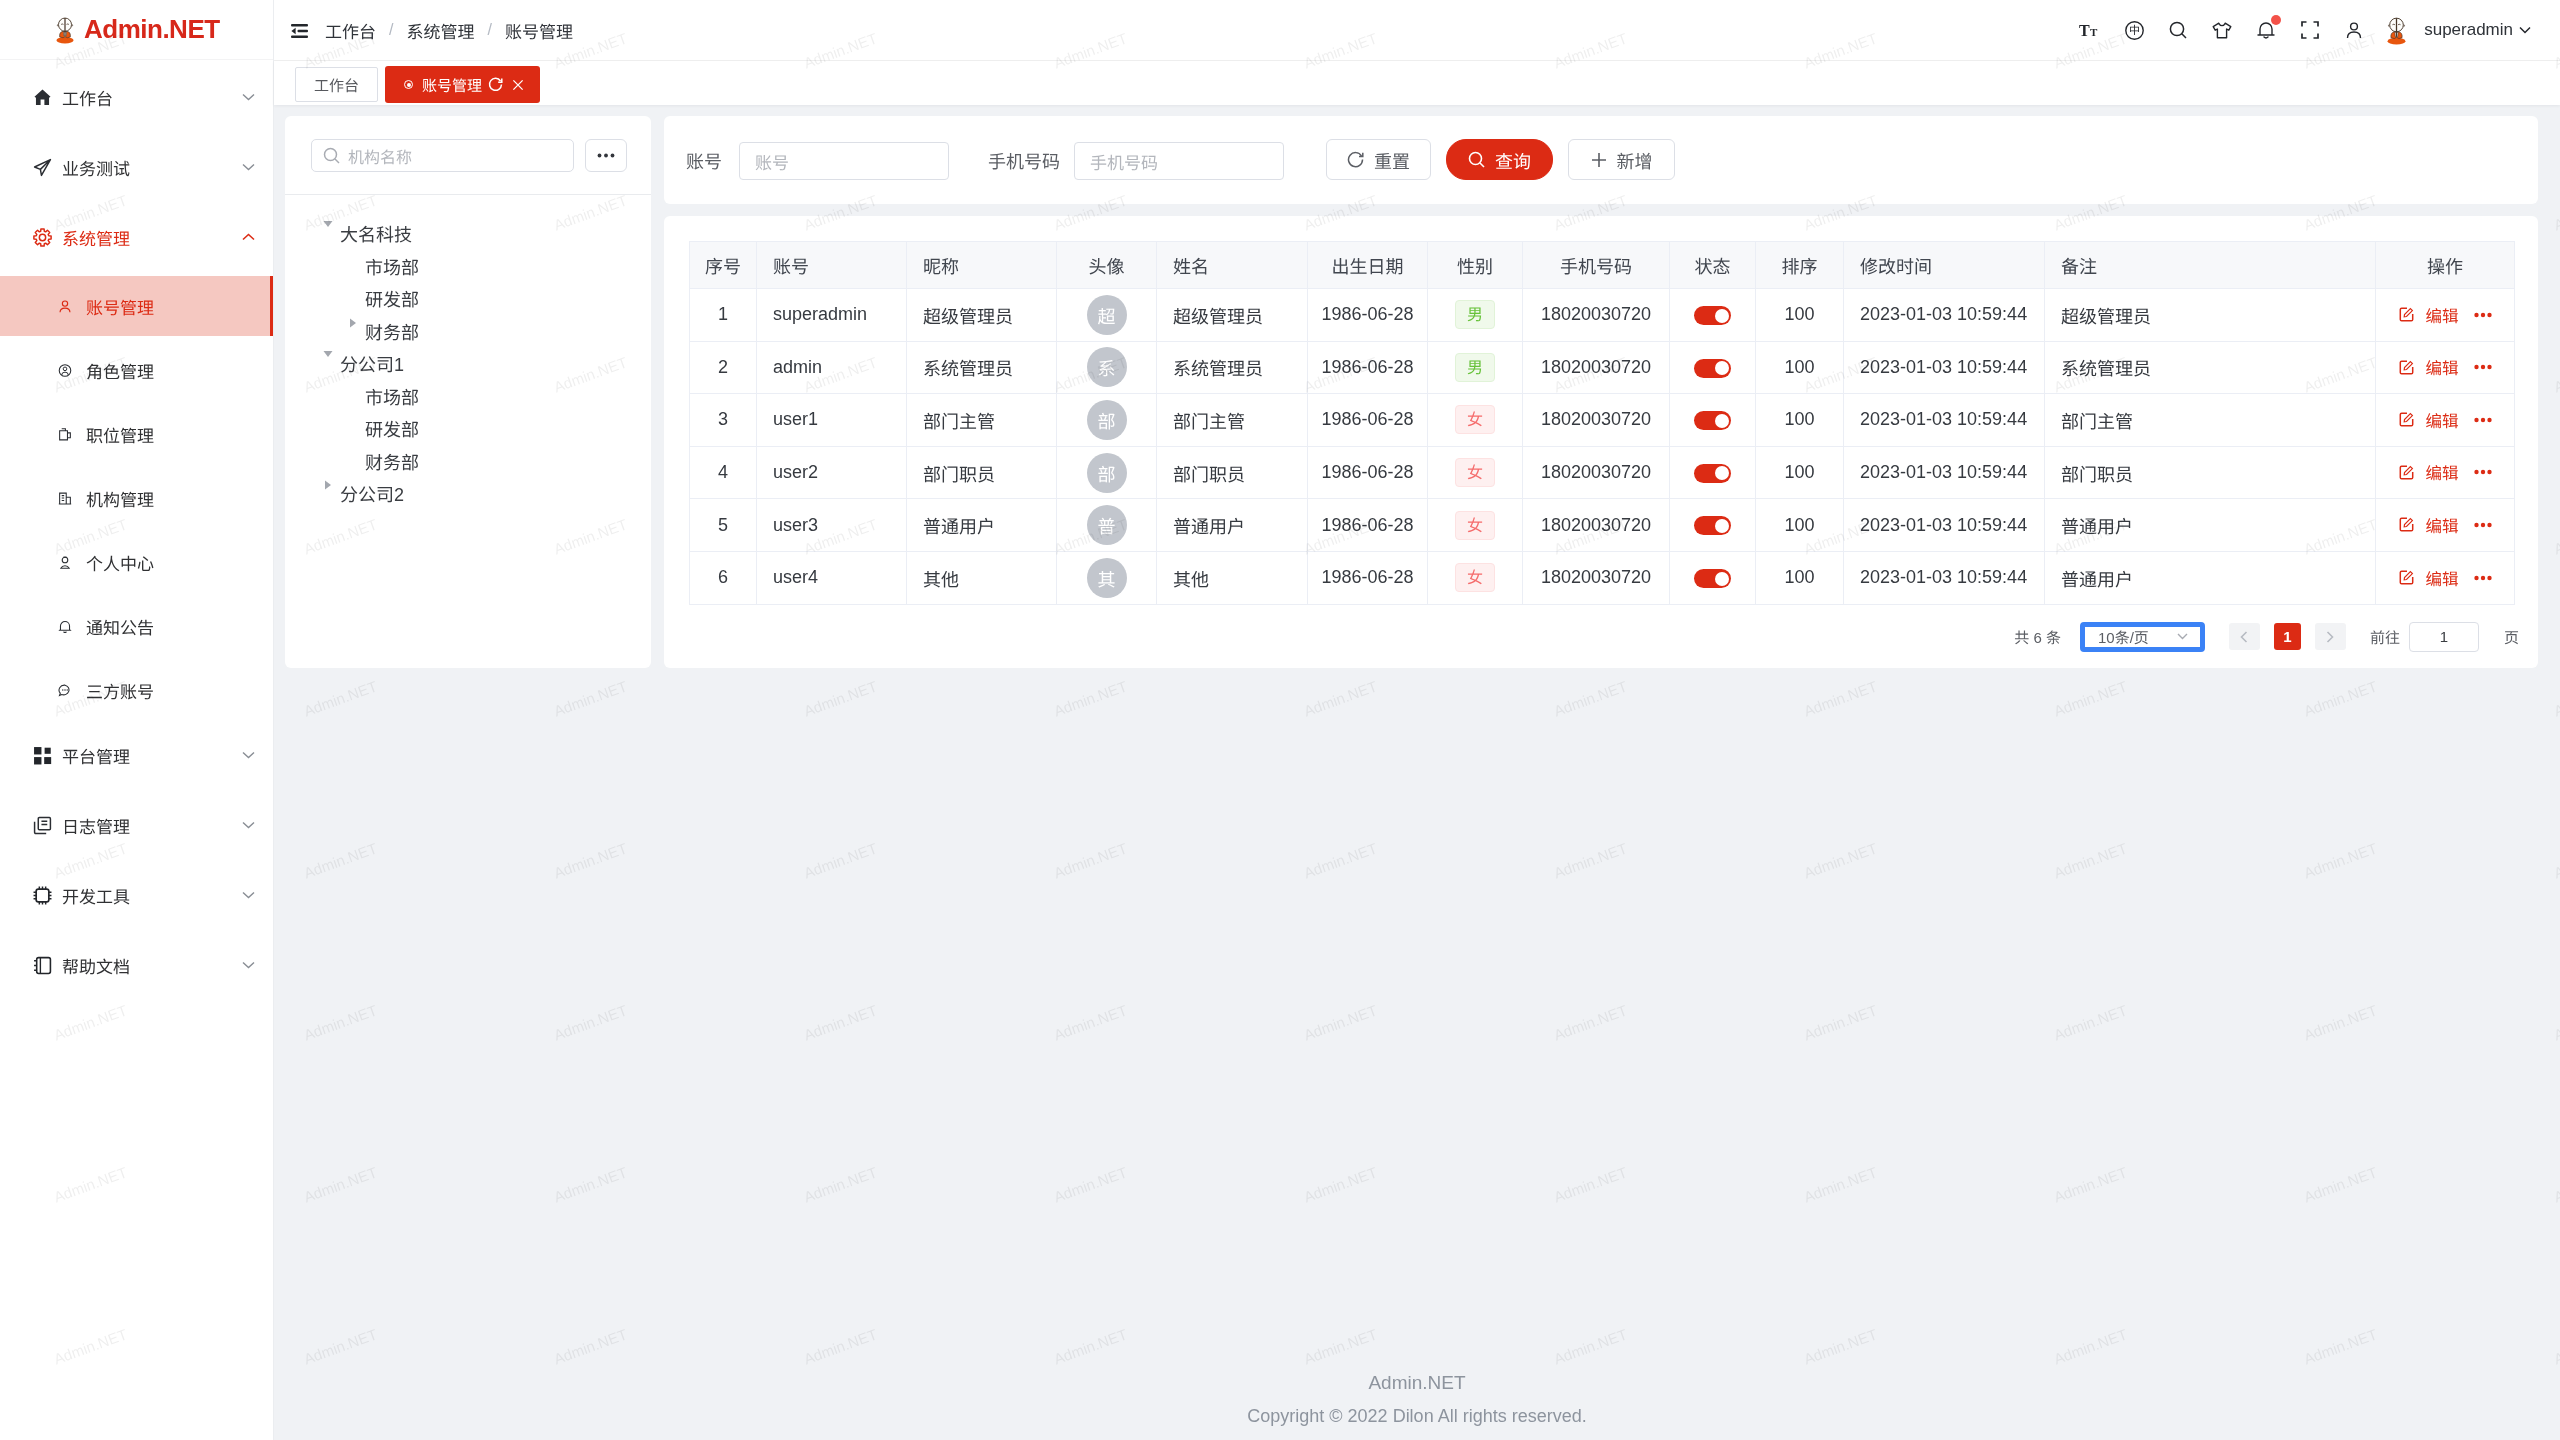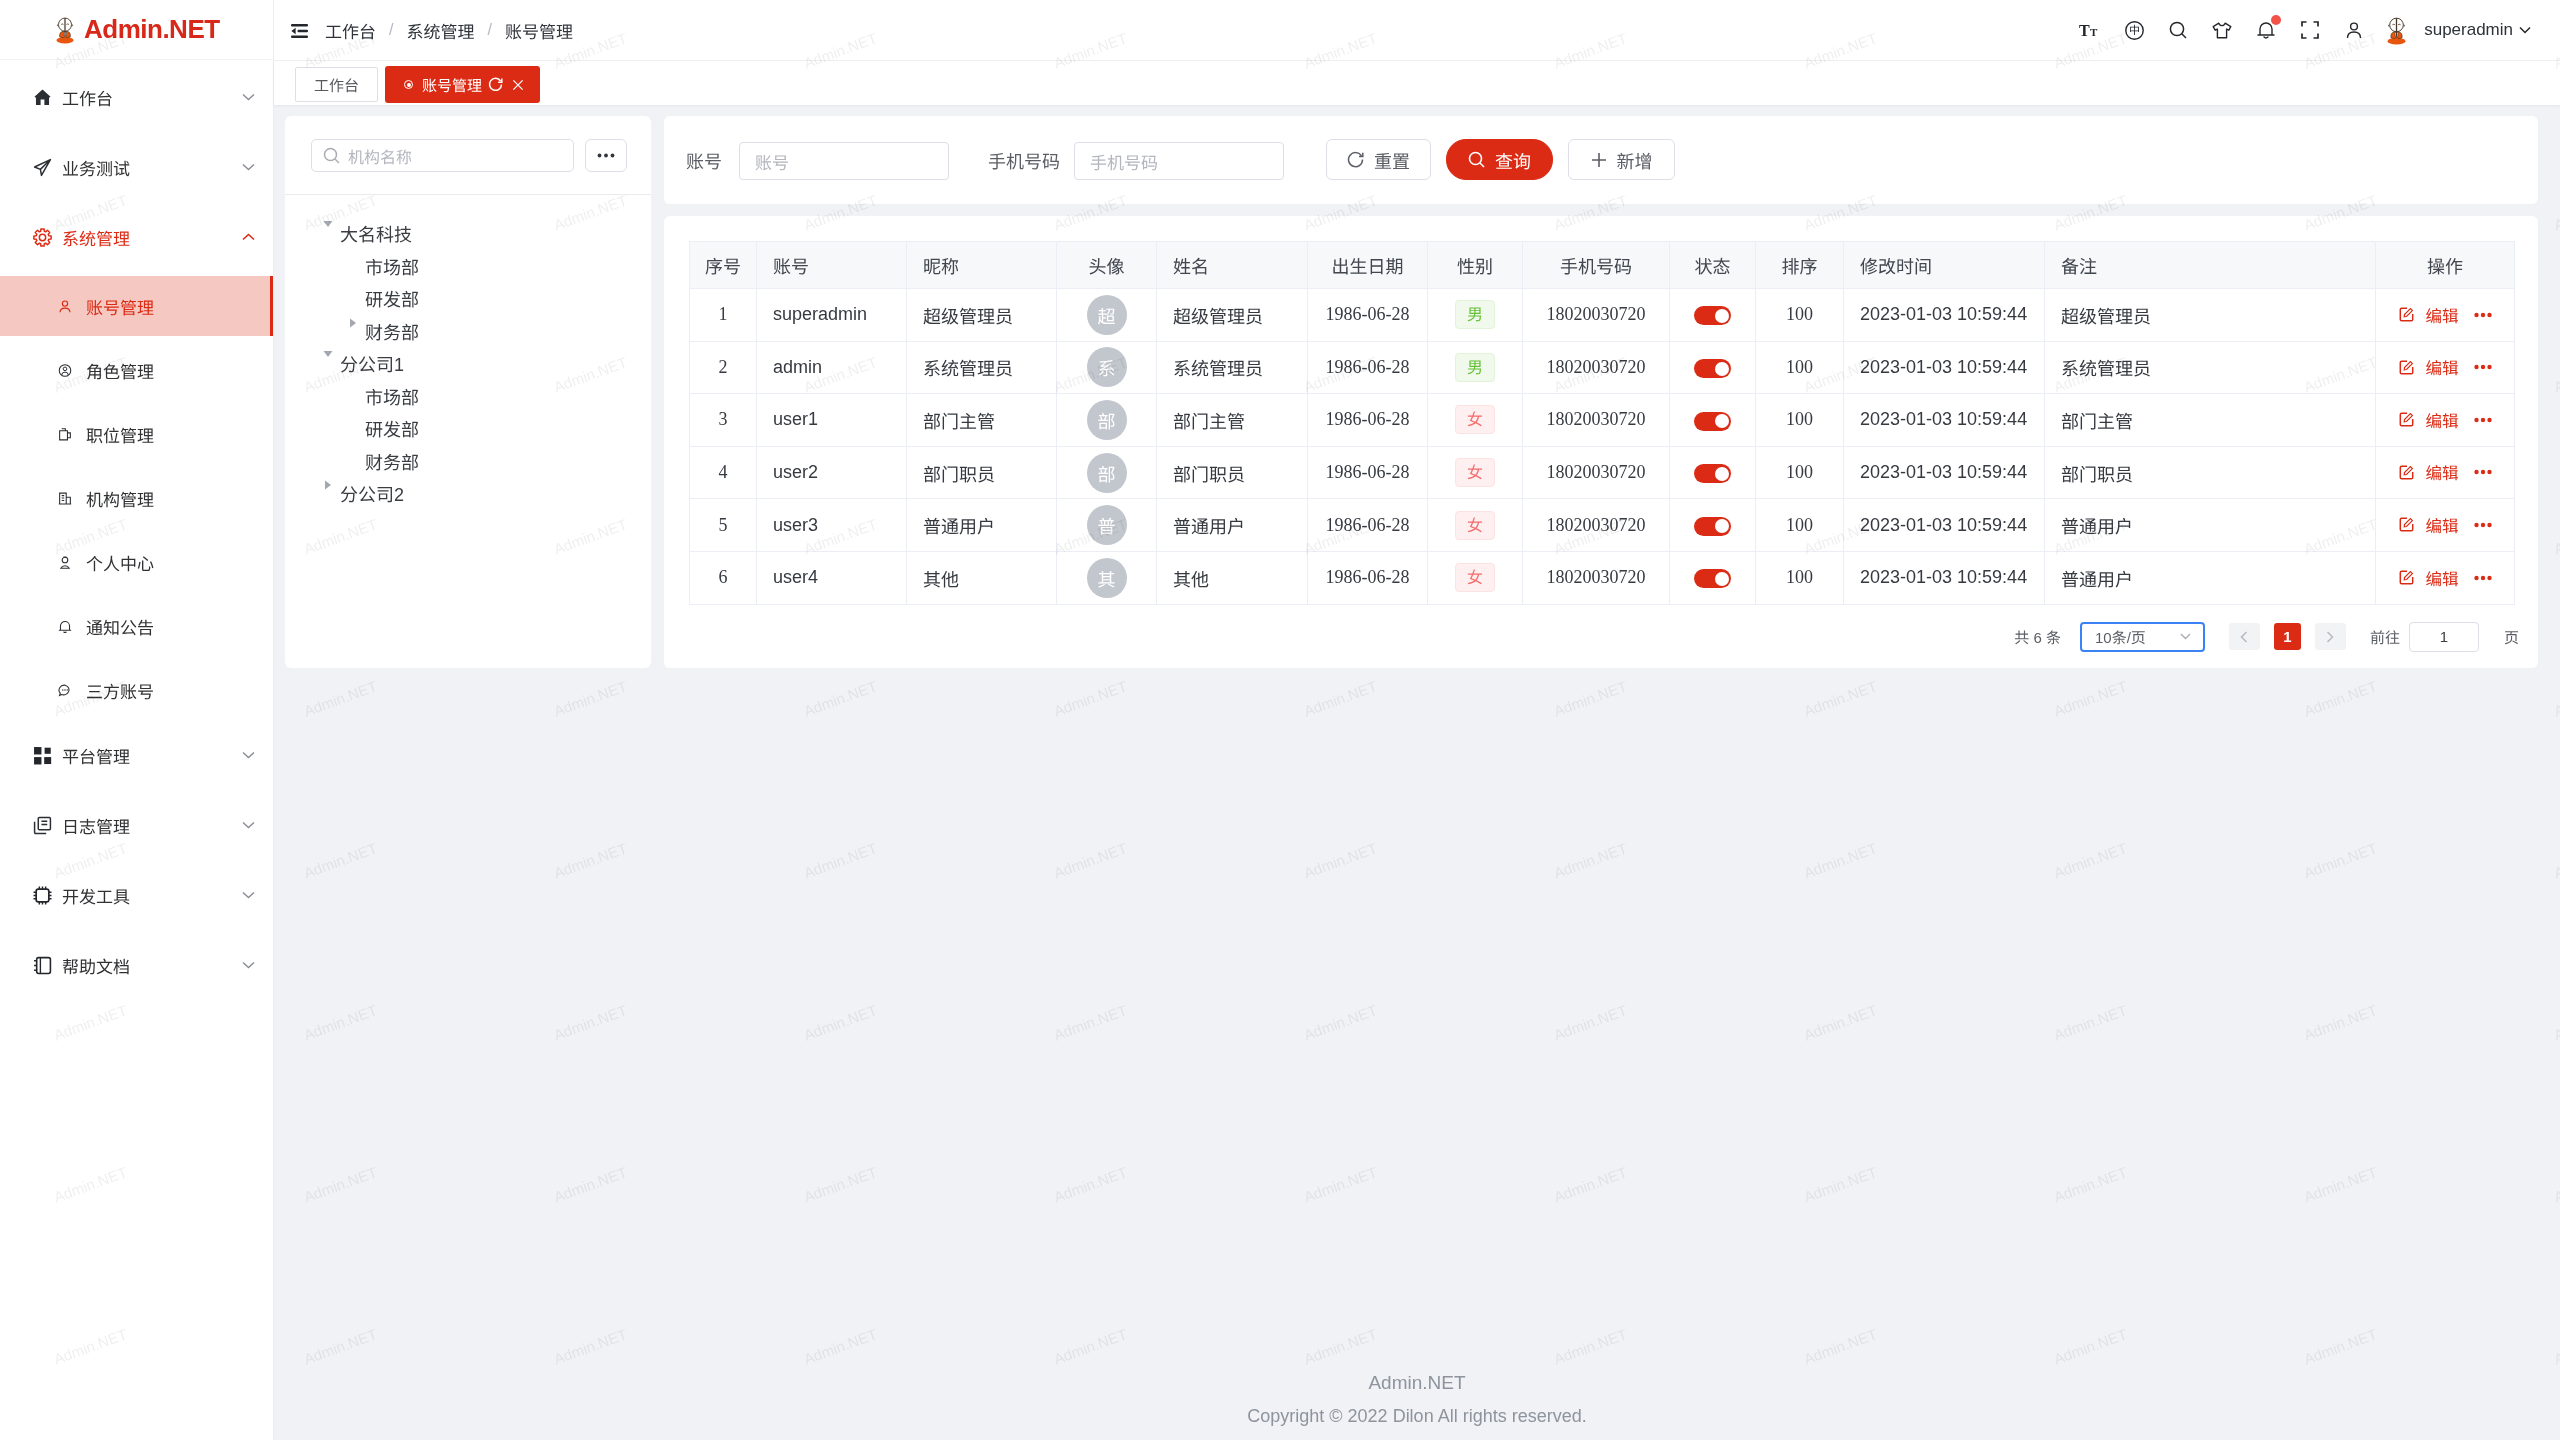--- a/index.html
+++ b/index.html
@@ -62,32 +62,32 @@
 .fbtn{position:absolute;top:23px;height:41px;border-radius:6px;display:flex;align-items:center;justify-content:center;font-size:18px;border:1px solid #dcdfe6;color:#5b5e64;background:#fff;}
 .fbtn.red{background:var(--red);border-color:var(--red);color:#fff;border-radius:20px;}
 .fbtn svg{margin-right:10px;}
 
 .tablecard{left:664px;top:216px;width:1874px;height:452px;}
 table{border-collapse:collapse;position:absolute;left:25px;top:25px;table-layout:fixed;font-size:18px;color:#363a40;}
 th,td{border:1px solid var(--tborder);font-weight:normal;padding:0;overflow:hidden;white-space:nowrap;}
 th{height:47px;background:#f7f8fa;color:#41464f;font-weight:400;}
 td{height:52.6px;}
 .al{text-align:left;padding-left:16px;}
-.ac{text-align:center;font-family:Liberation Serif, serif;}
+.ac{text-align:center;}
 .avatar{width:40px;height:40px;border-radius:50%;background:#c2c6cd;color:#fff;font-size:18px;display:inline-flex;align-items:center;justify-content:center;vertical-align:middle;}
 .tag{display:inline-block;width:40px;height:29px;line-height:27px;border-radius:4px;font-size:16px;text-align:center;vertical-align:middle;}
 .tag.m{background:#f0f9eb;border:1px solid #e1f3d8;color:#67c23a;}
 .tag.f{background:#fef0f0;border:1px solid #fde2e2;color:#f56c6c;}
 .switch{display:inline-block;width:37px;height:19px;border-radius:10px;background:var(--red);position:relative;vertical-align:middle;}
 .switch::after{content:'';position:absolute;right:2.5px;top:2.5px;width:14px;height:14px;border-radius:50%;background:#fff;}
 .op{color:var(--red);display:inline-flex;align-items:center;font-size:16.5px;}
 
 
 .pager{position:absolute;right:19px;top:404px;height:33px;display:flex;align-items:center;font-size:15px;color:#5b5e64;}
-.pgsel{width:125px;height:30px;border:2px solid #3b82f6;border-radius:4px;display:flex;align-items:center;padding:0 12px 0 13px;margin:0 24px 0 19px;justify-content:space-between;}
+.pgsel{width:125px;height:30px;border:5px solid #3b82f6;border-radius:4px;display:flex;align-items:center;padding:0 12px 0 13px;margin:0 24px 0 19px;justify-content:space-between;}
 .pgbtn{width:31px;height:27px;border-radius:3px;background:#f2f3f5;display:flex;align-items:center;justify-content:center;}
 .pgcur{width:27px;height:27px;border-radius:3px;background:var(--red);color:#fff;display:flex;align-items:center;justify-content:center;margin:0 14px;font-weight:bold;}
 .pginput{width:70px;height:30px;border:1px solid #dcdfe6;border-radius:4px;display:flex;align-items:center;justify-content:center;margin:0 25px 0 9px;color:#3a3d42;}
 
 .footer{position:absolute;left:274px;right:0;top:1372px;text-align:center;color:#8d949e;}
 .footer .f1{font-size:19px;margin-bottom:12px;}
 .footer .f2{font-size:18px;}
 
 .wm{position:absolute;inset:0;pointer-events:none;z-index:50;overflow:hidden;}
 .wm span{position:absolute;font-size:15px;color:rgba(0,0,0,0.065);transform:rotate(-20deg);white-space:nowrap;}

